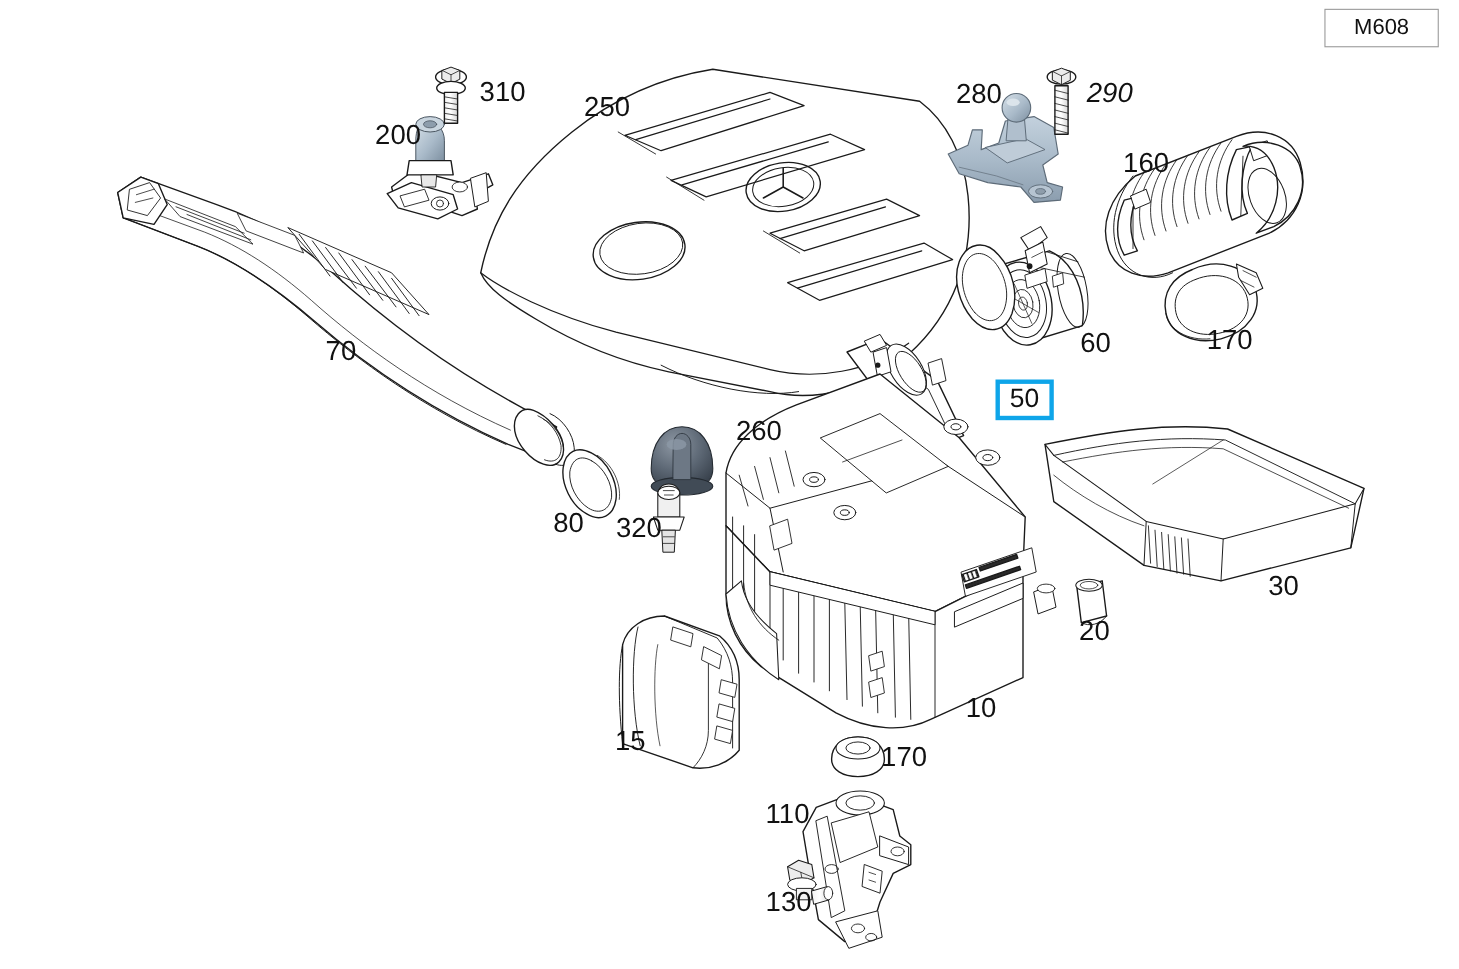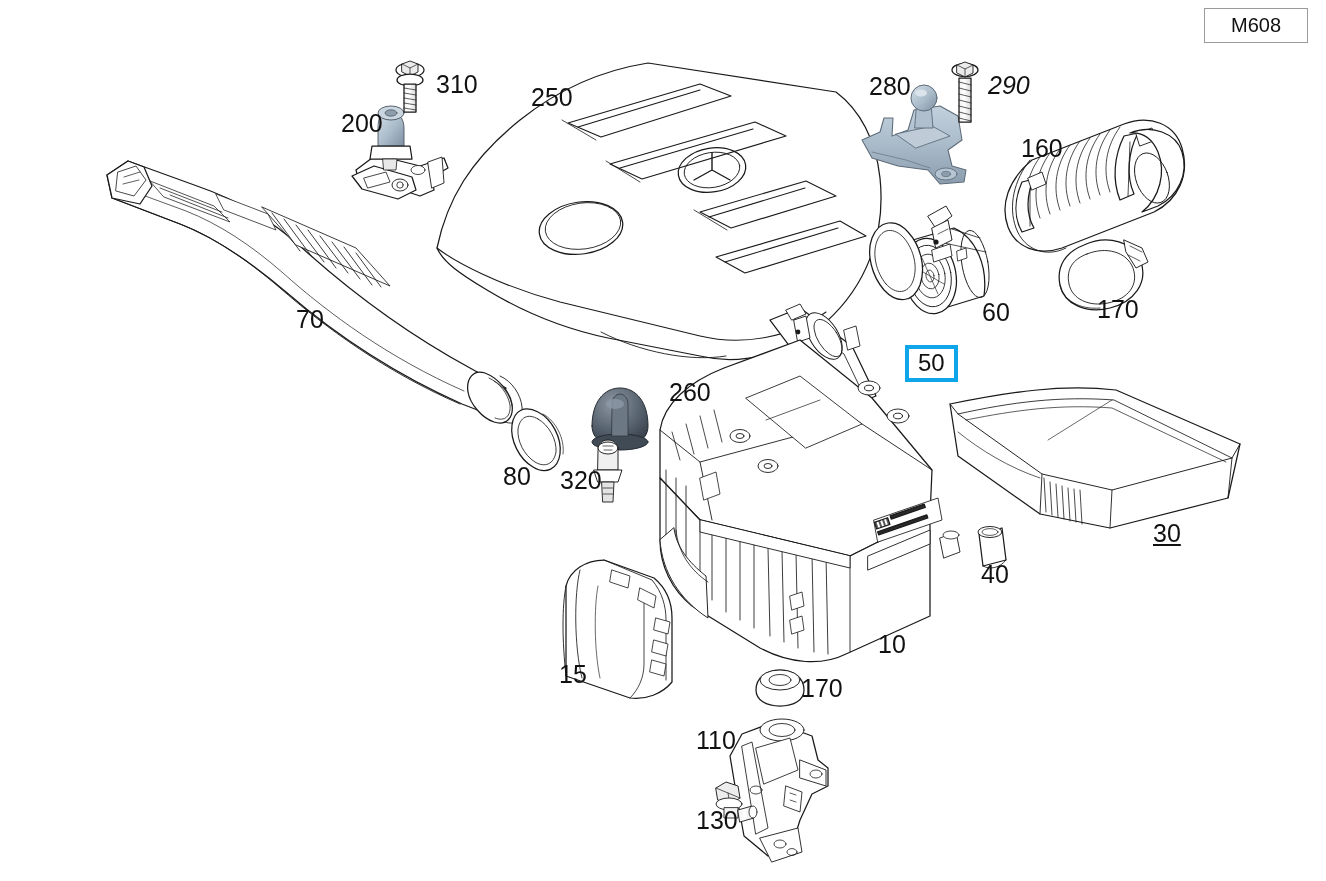--- a/index.html
+++ b/index.html
@@ -411,22 +411,22 @@
         <ellipse cx="753" cy="812" rx="4" ry="6" fill="#fff" stroke-width="0.8"></ellipse>
       </g>
 
     </g>
   </svg>
 
   <div id="diagcode">M608</div>
 
 <div class="cl" style="left: 878px; top: 632px;">10</div>
     <div class="cl" style="left: 559px; top: 662px; text-align: center;">15</div>
-    <div class="cl" style="left: 1153px; top: 521px; text-decoration: underline;">30</div>
-    <div class="cl" style="left: 981px; top: 562px;">40</div>
+    <div class="cl" style="left: 1153px; top: 521px;">30</div>
+    <div class="cl" style="left: 981px; top: 562px;">20</div>
     <div class="cl hl" style="left: 905px; top: 345px;">50</div>
     <div class="cl" style="left: 982px; top: 300px;">60</div>
     <div class="cl" style="left: 296px; top: 307px;">70</div>
     <div class="cl" style="left: 503px; top: 464px;">80</div>
     <div class="cl" style="left: 696px; top: 728px;">110</div>
     <div class="cl" style="left: 801px; top: 676px;">170</div>
     <div class="cl" style="left: 696px; top: 808px;">130</div>
     <div class="cl" style="left: 1021px; top: 136px;">160</div>
     <div class="cl" style="left: 1097px; top: 297px;">170</div>
     <div class="cl" style="left: 531px; top: 85px;">250</div>

